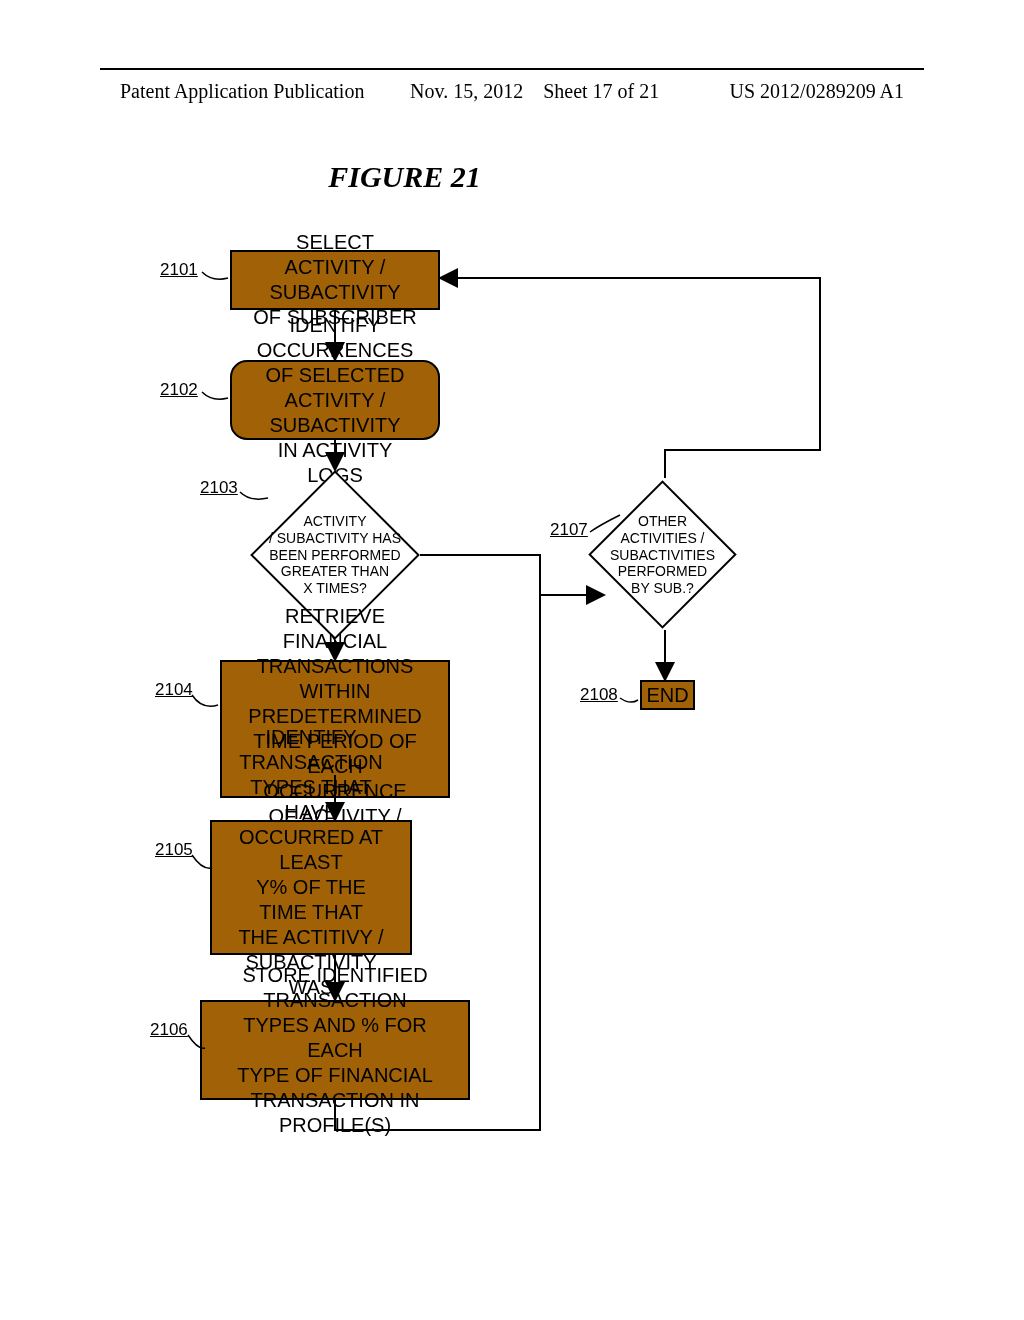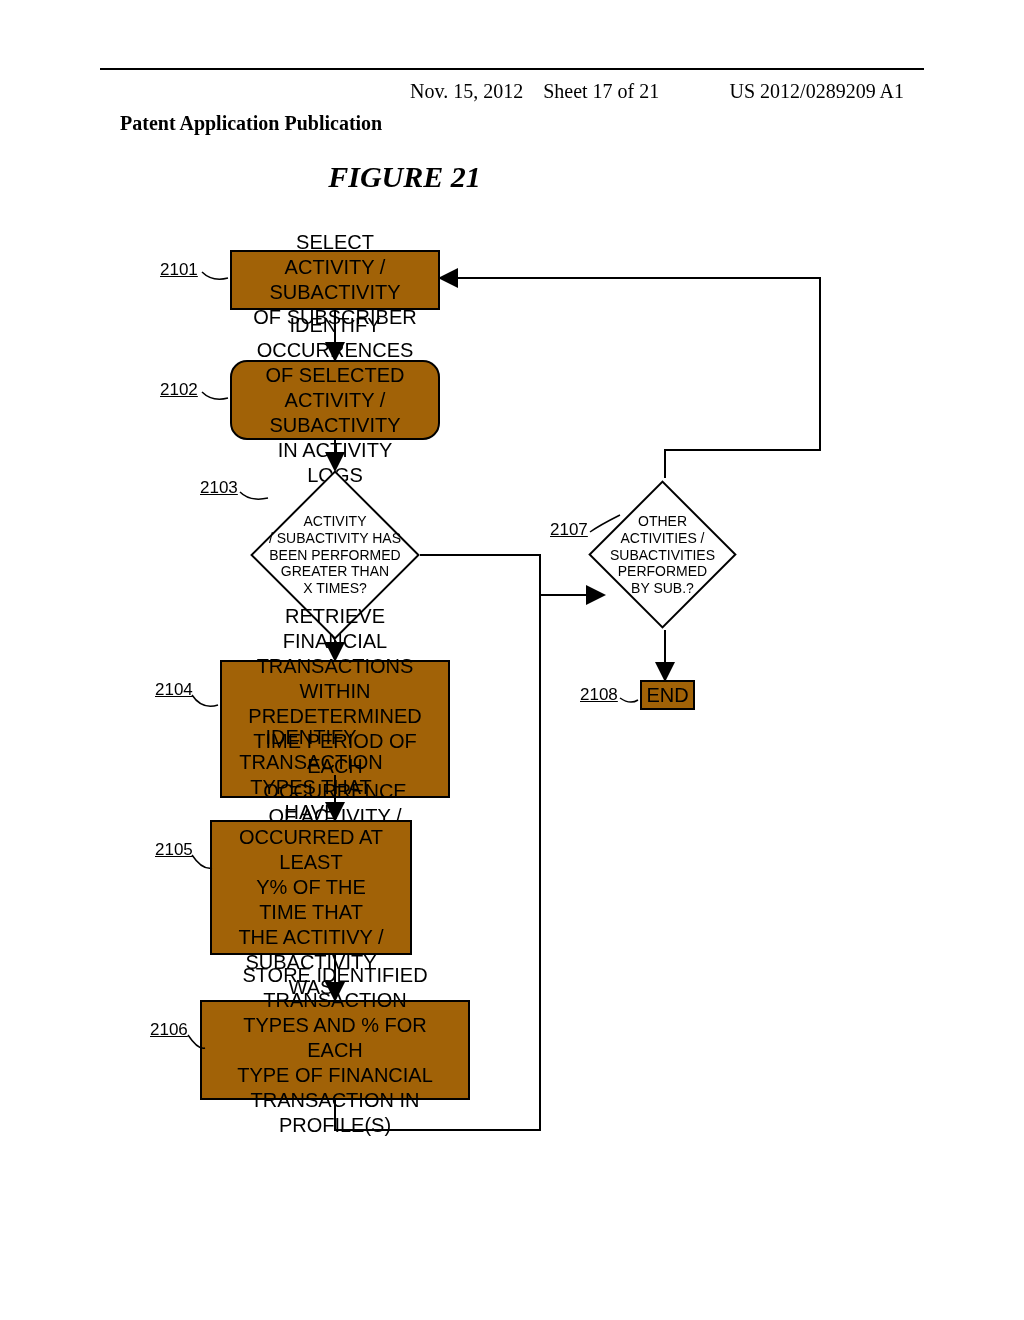--- a/index.html
+++ b/index.html
@@ -15,22 +15,21 @@
     position: absolute;
     top: 80px;
     left: 0;
     width: 1024px;
     font-family: "Times New Roman", serif;
     font-size: 20px;
   }
   .header-left {
     position: absolute;
     left: 120px;
-    font-weight: bold;
-    margin-top: 32px;
+    font-weight: normal;
   }
   .header-mid {
     position: absolute;
     left: 410px;
   }
   .header-right {
     position: absolute;
     right: 120px;
   }
   .header-line {

